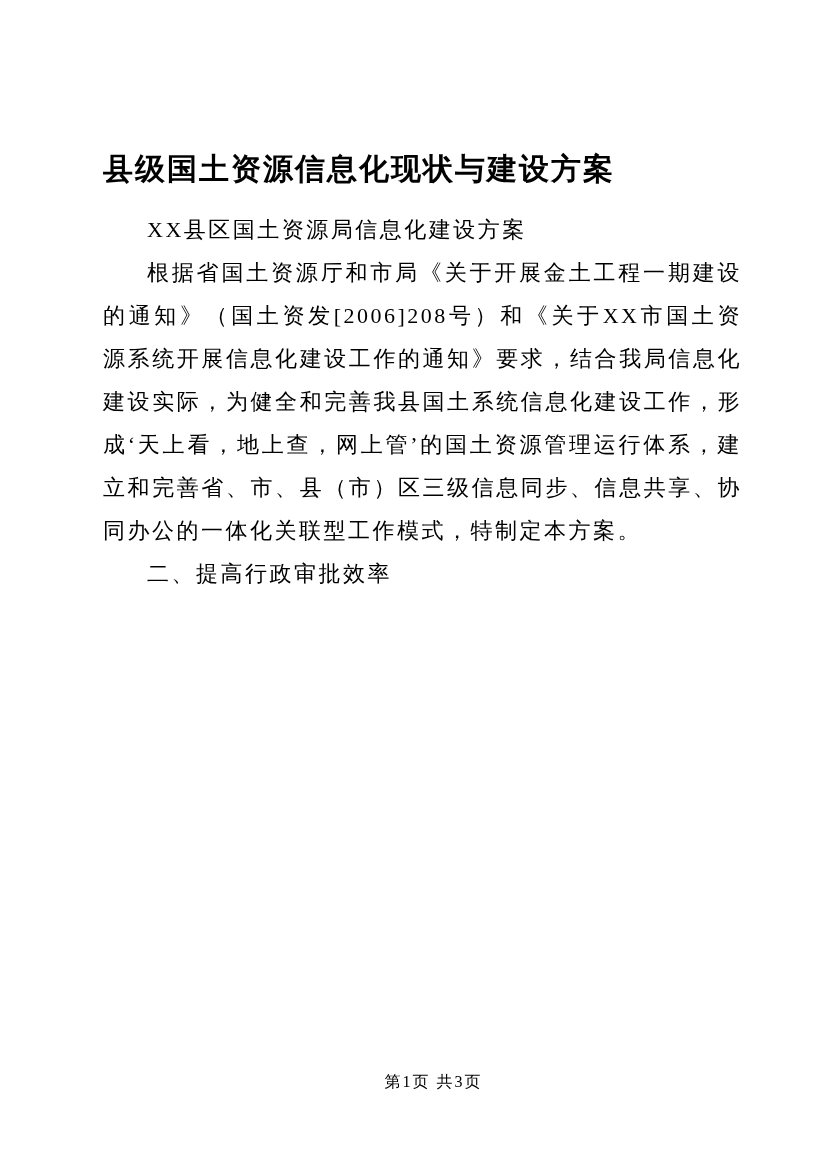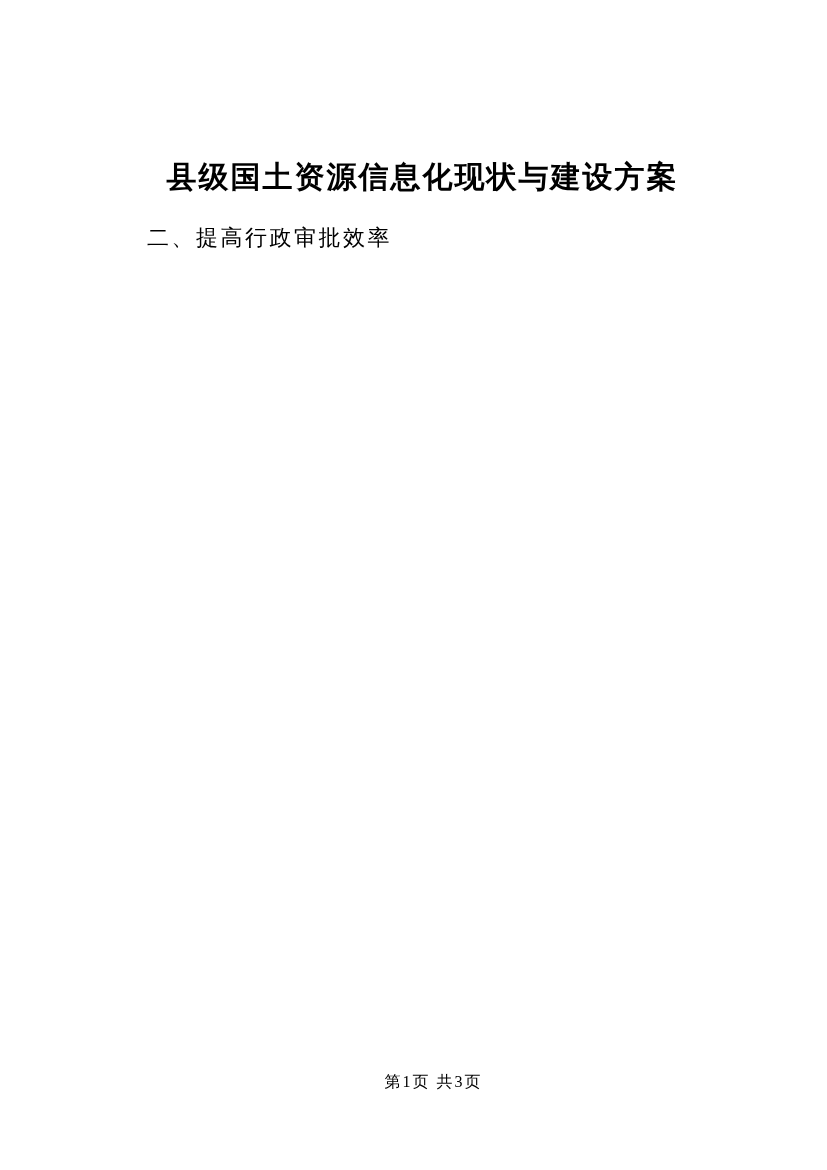--- a/index.html
+++ b/index.html
@@ -16,26 +16,26 @@
     font-family: "Liberation Serif", "DejaVu Serif", serif;
     overflow: hidden;
   }
   .content {
     position: absolute;
     left: 103px;
     top: 138px;
     width: 639px;
   }
   .doc-title {
-    margin: 16px 0 16px 0;
+    margin: 8px 0 16px 0;
     font-size: 30px;
     font-weight: bold;
     line-height: 46px;
     letter-spacing: 2px;
-    text-align: center;
+    text-align: left;
     white-space: nowrap;
   }
   .para {
     margin: 0;
     font-size: 22px;
     line-height: 43px;
     letter-spacing: 2.5px;
     text-align: justify;
     text-indent: 2em;
     word-break: break-all;
@@ -50,16 +50,18 @@
     letter-spacing: 2px;
     transform: translateX(20px);
   }
 </style>
 </head>
 <body>
 
 <div class="page">
   <div class="content">
     <h1 class="doc-title">县级国土资源信息化现状与建设方案</h1>
+    <p class="para">XX县区国土资源局信息化建设方案</p>
+    <p class="para">根据省国土资源厅和市局《关于开展金土工程一期建设的通知》（国土资发[2006]208号）和《关于XX市国土资源系统开展信息化建设工作的通知》要求，结合我局信息化建设实际，为健全和完善我县国土系统信息化建设工作，形成‘天上看，地上查，网上管’的国土资源管理运行体系，建立和完善省、市、县（市）区三级信息同步、信息共享、协同办公的一体化关联型工作模式，特制定本方案。</p>
     <p class="para">二、提高行政审批效率</p>
   </div>
   <div class="page-footer">第1页 共3页</div>
 </div>
 
 </body></html>

